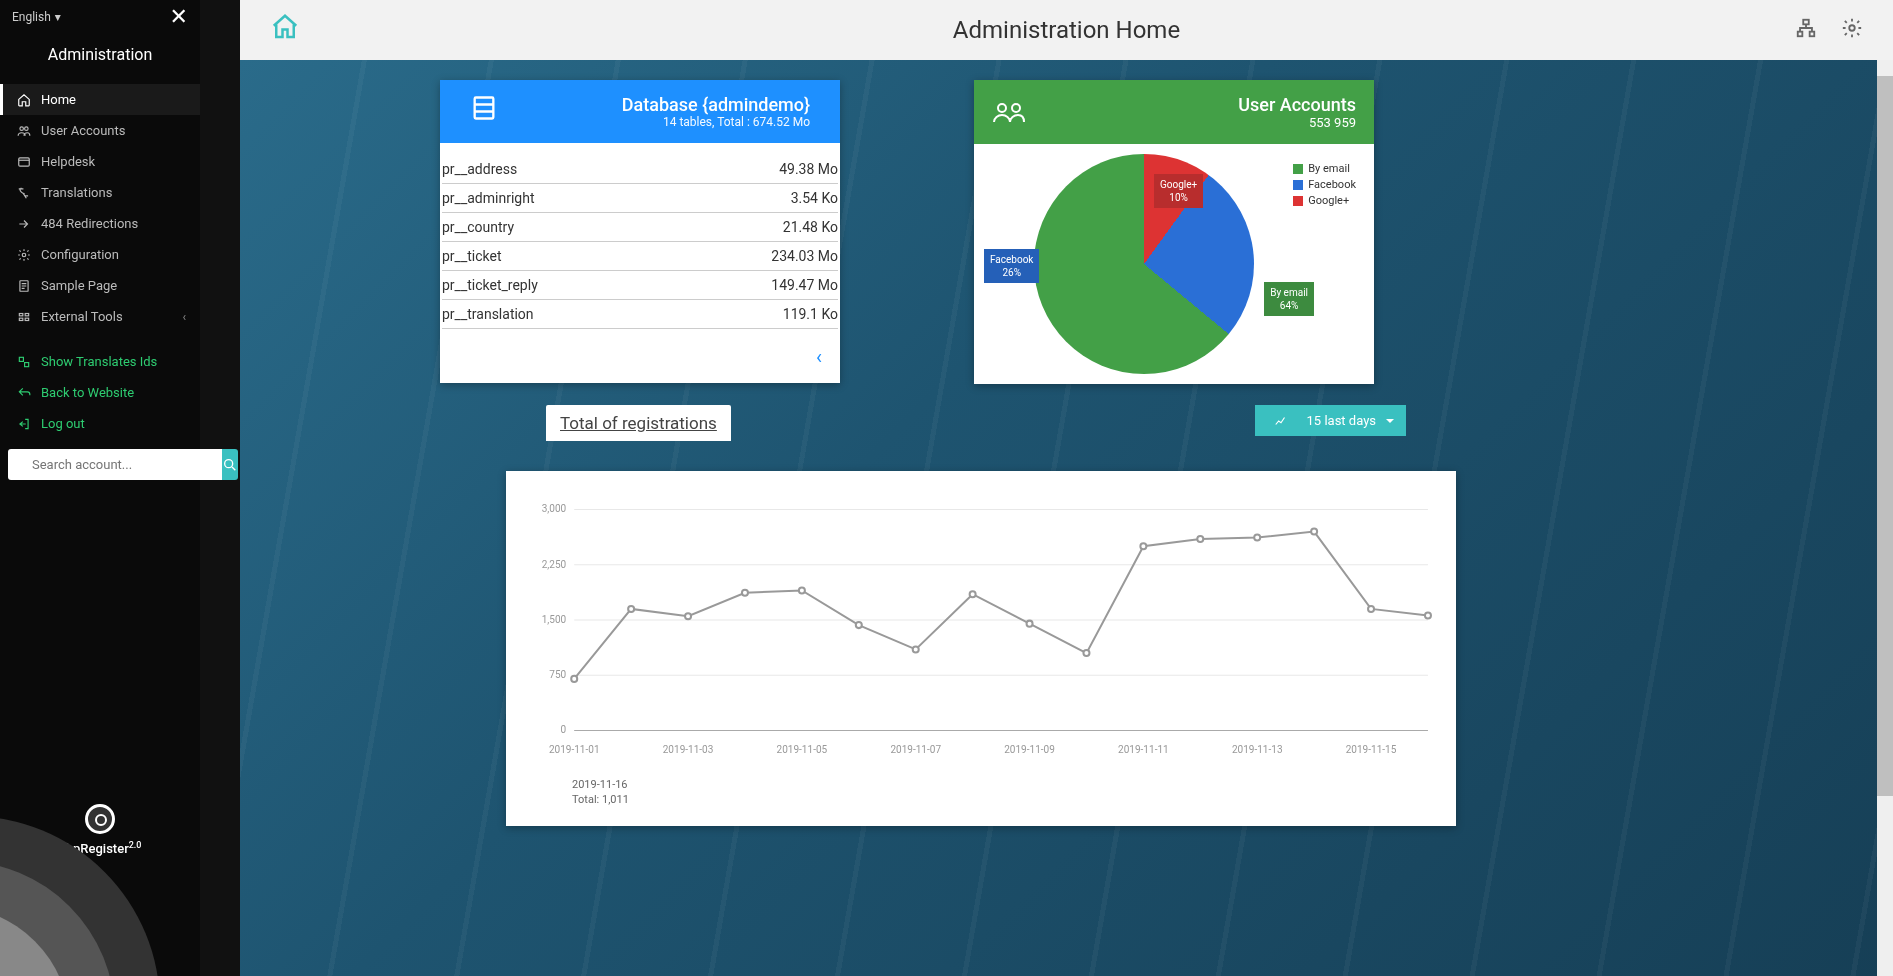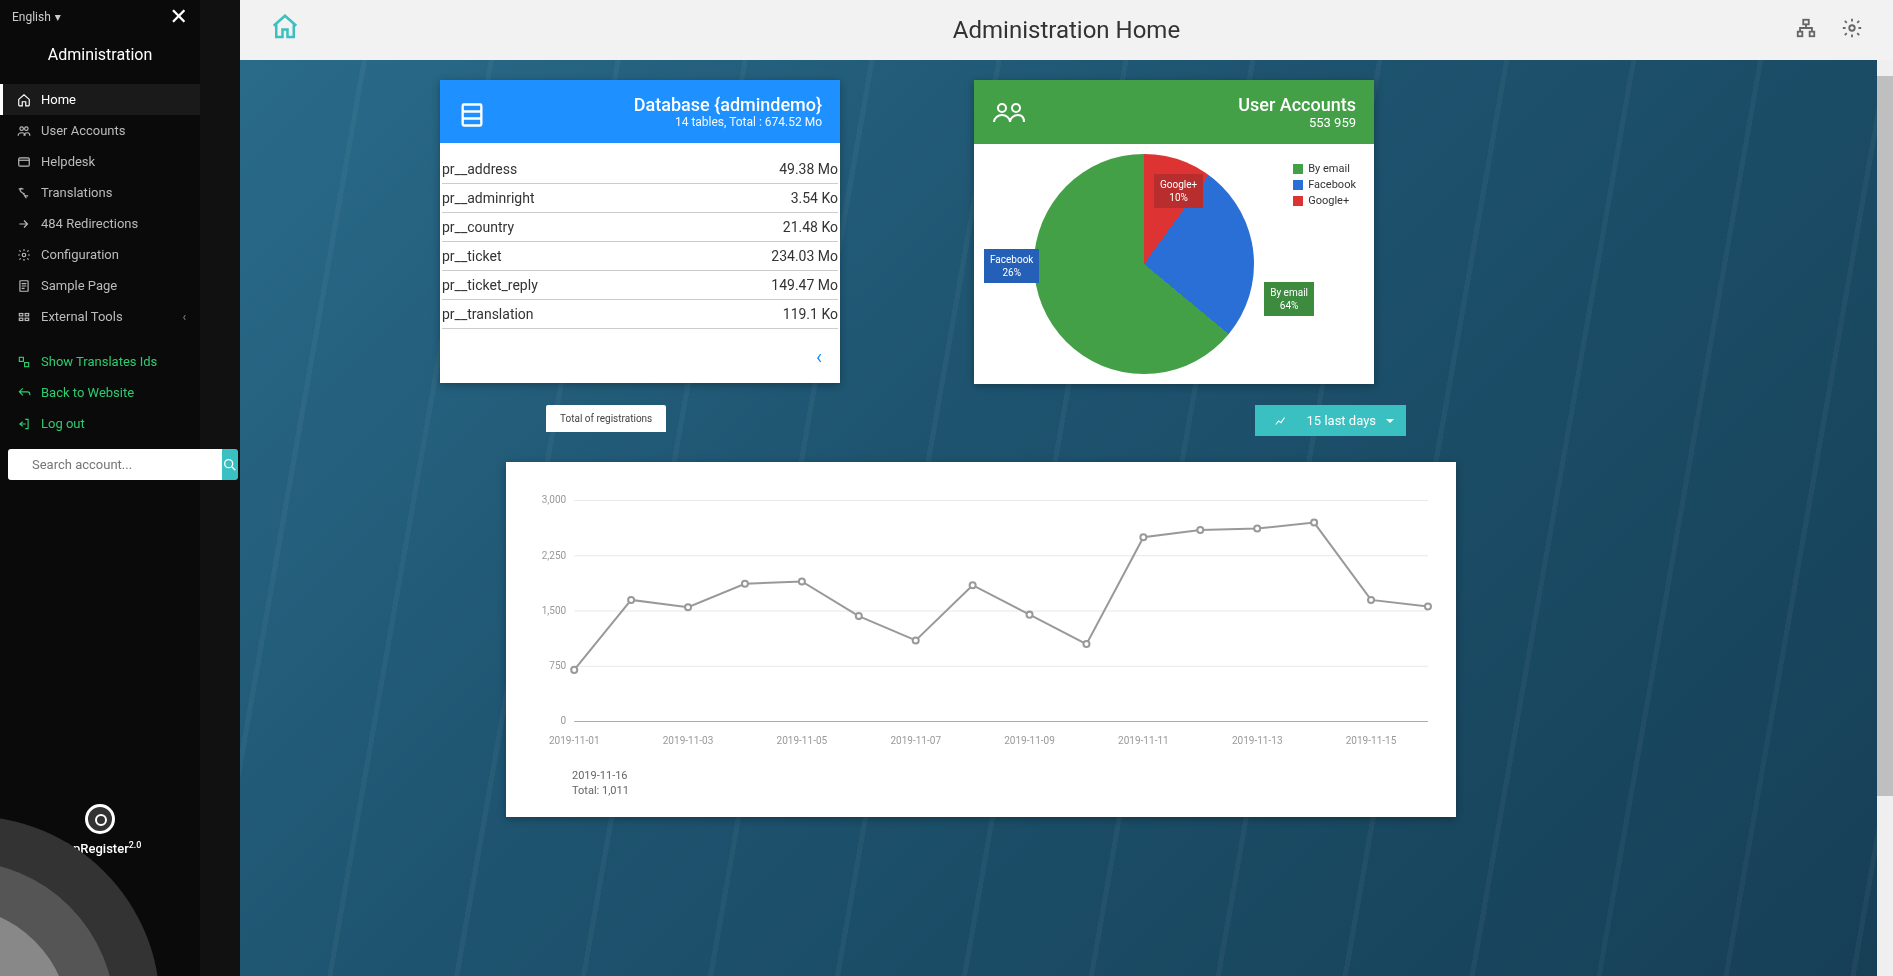--- a/index.html
+++ b/index.html
@@ -41,21 +41,21 @@
 .header-title { position: absolute; left: 50%; transform: translateX(-50%); font-size: 24px; color: #333; font-weight: 400; }
 .header-right { position: absolute; right: 30px; display: flex; gap: 24px; }
 .header-right .hicon { color: #666; cursor: pointer; }
 
 .content { position: absolute; top: 60px; left: 0; right: 0; bottom: 0; background: linear-gradient(135deg, #2a6b8a 0%, #1e5470 40%, #163f56 100%); overflow: hidden; }
 .content::before { content:""; position:absolute; inset:0; background: repeating-linear-gradient(100deg, transparent 0 120px, rgba(255,255,255,0.04) 120px 125px); }
 
 
 .card { background: #fff; box-shadow: 0 2px 8px rgba(0,0,0,0.3); position: absolute; }
 .db-card { left: 200px; top: 20px; width: 400px; }
-.db-card-header { background: #1e90ff; color: #fff; padding: 14px 18px; display: flex; justify-content: space-between; align-items: flex-end; }
+.db-card-header { background: #1e90ff; color: #fff; padding: 14px 30px; display: flex; justify-content: space-between; align-items: flex-start; }
 .db-icon { width: 28px; height: 28px; }
 .db-card-header .right { text-align: right; }
 .db-title { font-size: 18px; font-weight: 500; }
 .db-sub { font-size: 12px; opacity: 0.95; }
 .db-list { padding: 12px 2px 10px; }
 .db-row { display: flex; justify-content: space-between; padding: 6px 0; border-bottom: 1px solid #ccc; font-size: 14px; color: #333; }
 .db-footer { padding: 6px 18px 14px; text-align: right; }
 .db-footer .chev-left { color: #1e90ff; font-size: 20px; cursor: pointer; }
 
 .ua-card { left: 734px; top: 20px; width: 400px; }
@@ -72,21 +72,21 @@
 .slice-label { position: absolute; background: rgba(0,0,0,0.25); color: #fff; font-size: 10px; padding: 4px 6px; text-align: center; line-height: 1.3; }
 .slice-label.email { background: #3d8b3f; right: -60px; top: 128px; }
 .slice-label.fb { background: #2560b8; left: -50px; top: 95px; }
 .slice-label.gp { background: #b82d2d; left: 120px; top: 20px; }
 .legend { position: absolute; right: 18px; top: 18px; font-size: 11px; color: #333; }
 .legend-row { display: flex; align-items: center; gap: 5px; margin-bottom: 3px; }
 .legend-sq { width: 10px; height: 10px; }
 
 
 .chart-area { position: absolute; left: 266px; top: 345px; width: 950px; }
-.tab { display: inline-block; background: #fff; padding: 8px 14px; font-size: 10px; color: #444; border-radius: 2px 2px 0 0; margin-left: 40px; }
+.tab { display: inline-block; background: #fff; padding: 8px 14px; font-size: 17px; color: #444; border-radius: 2px 2px 0 0; margin-left: 40px; text-decoration: underline; }
 .period-btn { position: absolute; right: 50px; top: 0; background: #3ac0c0; color: #fff; padding: 8px 30px 8px 18px; font-size: 13px; display: flex; align-items: center; gap: 18px; cursor: pointer; }
 .period-btn::after { content:""; position:absolute; right:12px; top:14px; border:4px solid transparent; border-top-color:#fff;}
 .chart-card { background: #fff; padding: 24px 18px 18px; margin-top: 30px; }
 .chart-svg { width: 100%; height: 270px; }
 .axis-text { font-size: 10px; fill: #999; }
 .grid-line { stroke: #e8e8e8; stroke-width: 1; }
 .axis-line { stroke: #aaa; stroke-width: 1; }
 .series { stroke: #999; stroke-width: 2; fill: none; }
 .pt { fill: #fff; stroke: #999; stroke-width: 2; }
 .tooltip-note { font-size: 11px; color: #666; padding: 8px 0 0 48px; line-height: 1.4; }

